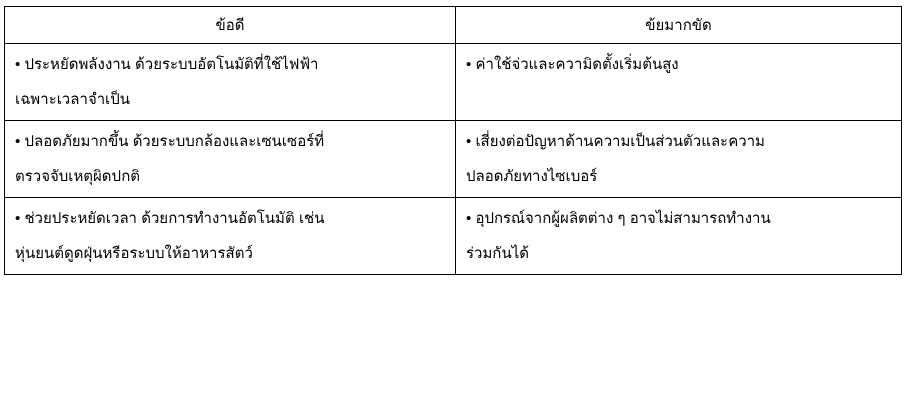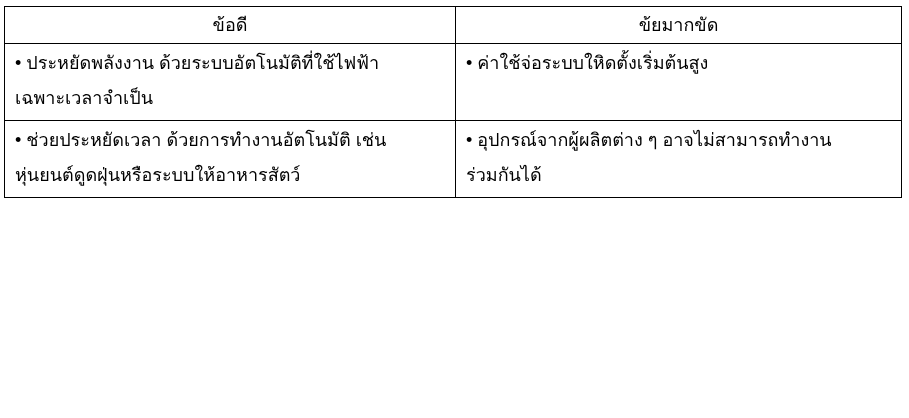--- a/index.html
+++ b/index.html
@@ -28,21 +28,21 @@
     border-collapse: collapse;
     table-layout: fixed;
     background: #ffffff;
   }
   table.pros-cons col.c-left  { width: 451px; }
   table.pros-cons col.c-right { width: 446px; }
   table.pros-cons th,
   table.pros-cons td {
     border: 1.5px solid #000000;
     font-weight: normal;
-    font-size: 18px;
+    font-size: 15px;
     vertical-align: top;
     background: #ffffff;
   }
   table.pros-cons th {
     height: 34px;
     text-align: center;
     vertical-align: middle;
     line-height: 30px;
     padding: 1px 4px;
   }
@@ -67,21 +67,27 @@
     <thead>
       <tr>
         <th>ข้อดี</th>
         <th>ข้ยมากขัด</th>
       </tr>
     </thead>
     <tbody>
       <tr>
         <td>• ประหยัดพลังงาน ด้วยระบบอัตโนมัติที่ใช้ไฟฟ้า
 เฉพาะเวลาจำเป็น</td>
-        <td>• ค่าใช้จ่อระบบใหิดตั้งเริ่มต้นสูง</td>
+        <td>• ค่าใช้จ่วและความิดตั้งเริ่มต้นสูง</td>
+      </tr>
+      <tr>
+        <td>• ปลอดภัยมากขึ้น ด้วยระบบกล้องและเซนเซอร์ที่
+ตรวจจับเหตุผิดปกติ</td>
+        <td>• เสี่ยงต่อปัญหาด้านความเป็นส่วนตัวและความ
+ปลอดภัยทางไซเบอร์</td>
       </tr>
       <tr>
         <td>• ช่วยประหยัดเวลา ด้วยการทำงานอัตโนมัติ เช่น
 หุ่นยนต์ดูดฝุ่นหรือระบบให้อาหารสัตว์</td>
         <td>• อุปกรณ์จากผู้ผลิตต่าง ๆ อาจไม่สามารถทำงาน
 ร่วมกันได้</td>
       </tr>
 
     </tbody>
   </table>

